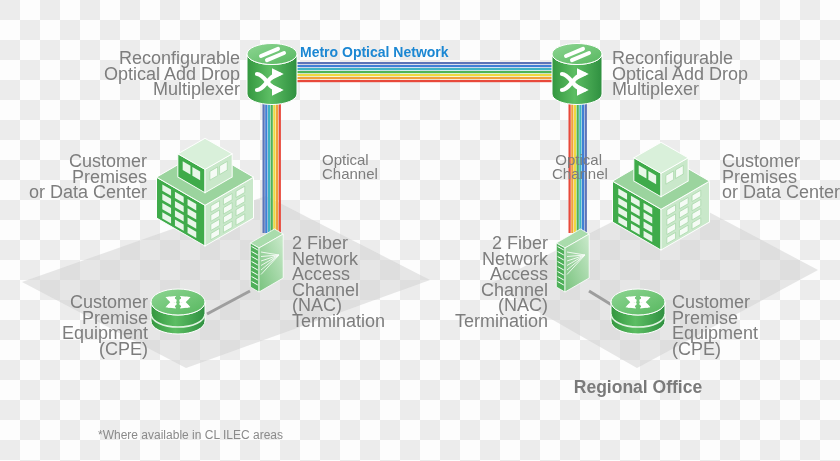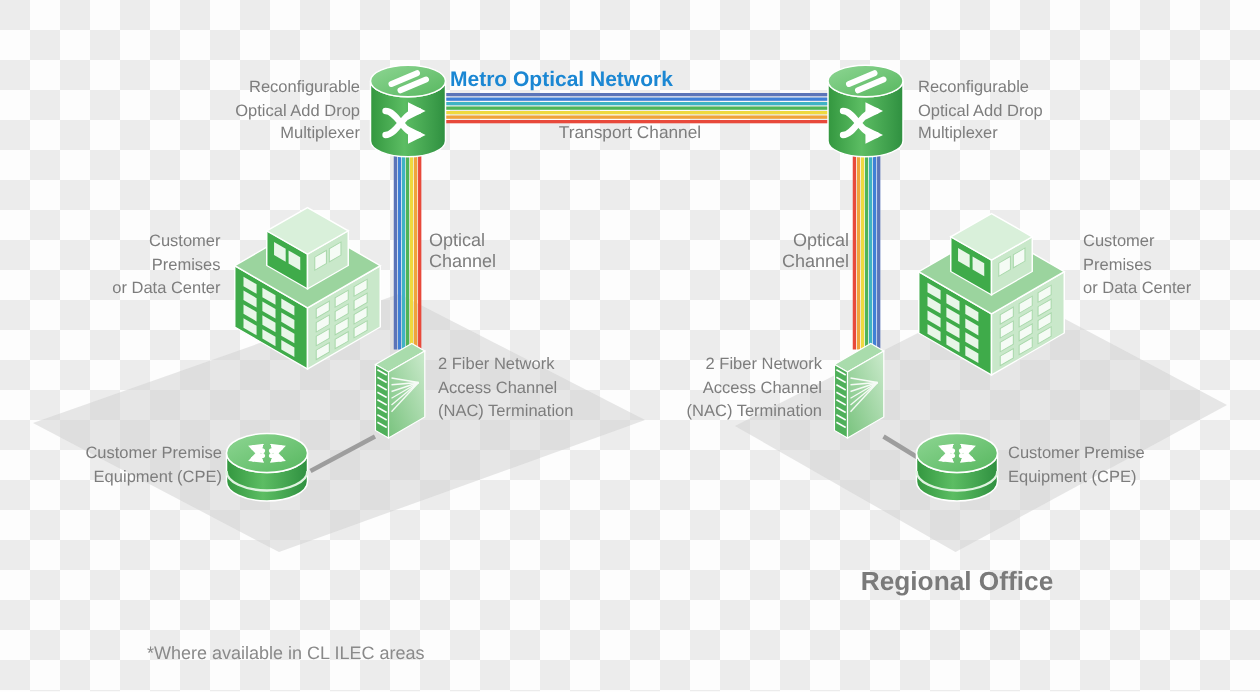--- a/index.html
+++ b/index.html
@@ -3,24 +3,24 @@
 <meta charset="utf-8">
 <style>
   html,body{margin:0;padding:0;}
   #page{
     position:relative;width:840px;height:461px;overflow:hidden;
     font-family:"Liberation Sans", sans-serif;
     background:
       conic-gradient(#fdfdfd 90deg, #ececec 90deg 180deg, #fdfdfd 180deg 270deg, #ececec 270deg) 0 0 / 40px 40px;
   }
   svg{position:absolute;left:0;top:0;}
-  .lbl{position:absolute;color:#7d7d7d;font-size:11px;line-height:15.5px;}
+  .lbl{position:absolute;color:#7d7d7d;font-size:18px;line-height:15.5px;}
   .r{text-align:right}
   .l{text-align:left}
-  .small{font-size:12px;line-height:14px;}
+  .small{font-size:15px;line-height:14px;margin-left:36px;}
   .title{
     position:absolute;left:300px;top:44px;width:240px;text-align:left;
     color:#1b87d3;font-size:14px;font-weight:bold;
   }
   .transport{position:absolute;left:330px;top:83px;width:180px;text-align:center;color:#7d7d7d;font-size:11.5px;}
   .site{position:absolute;width:200px;text-align:center;color:#7a7a7a;font-size:17.5px;font-weight:bold;}
   .footnote{position:absolute;left:52px;top:428px;color:#8a8a8a;font-size:12px;margin-left:46px;}
 </style>
 </head>
 <body>
@@ -180,21 +180,20 @@
   <use href="#nac" transform="translate(555,228)"></use>
 
   <use href="#cpe" transform="translate(150,288)"></use>
   <use href="#cpe" transform="translate(610,288)"></use>
 
   <use href="#roadm" transform="translate(246,42)"></use>
   <use href="#roadm" transform="translate(551,42)"></use>
 </svg>
 
 <div class="title">Metro Optical Network</div>
-<div class="transport">Transport Channel</div>
 
 <div class="lbl r" style="left:100px;top:51px;width:140px;">
   <div>Reconfigurable</div>
   <div>Optical Add Drop</div>
   <div>Multiplexer</div>
 </div>
 <div class="lbl l" style="left:612px;top:51px;width:140px;">
   <div>Reconfigurable</div>
   <div>Optical Add Drop</div>
   <div>Multiplexer</div>

